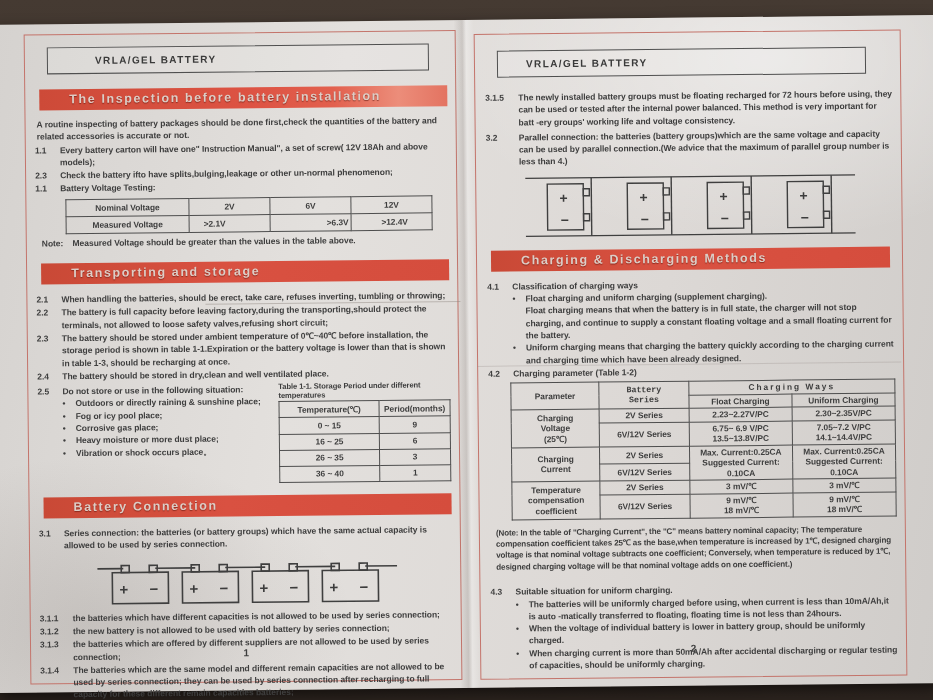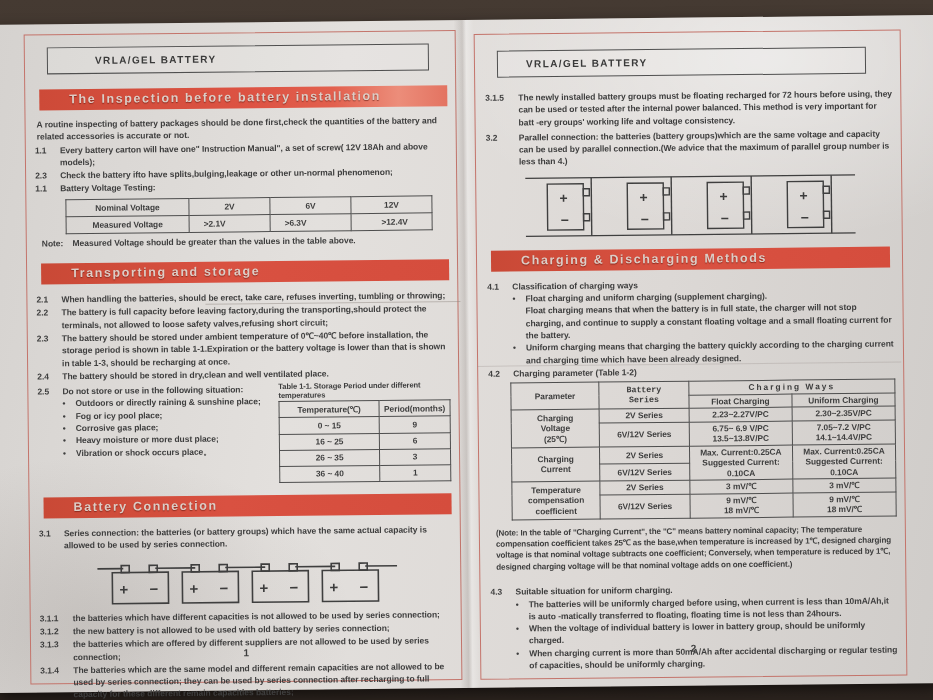--- a/index.html
+++ b/index.html
@@ -110,21 +110,21 @@
         <tbody>
             <tr>
           <td class="c0">Nominal Voltage</td>
           <td class="c1">2V</td>
           <td class="c2">6V</td>
           <td class="c3">12V</td>
         </tr>
         <tr>
           <td>Measured Voltage</td>
           <td style="text-align:left;padding-left:14px;">&gt;2.1V</td>
-          <td style="text-align:left;padding-left:14px;">&gt;6.3V</td>
+          <td style="text-align:right;padding-left:14px;">&gt;6.3V</td>
           <td style="text-align:center;padding-left:8px;">&gt;12.4V</td>
         </tr>
       </tbody>
         </table>
 
       <div class="note-line">
         <span>Note:</span>&nbsp;&nbsp;&nbsp;
         <span>Measured Voltage should be greater than the values in the table above.</span>
       </div>
 

